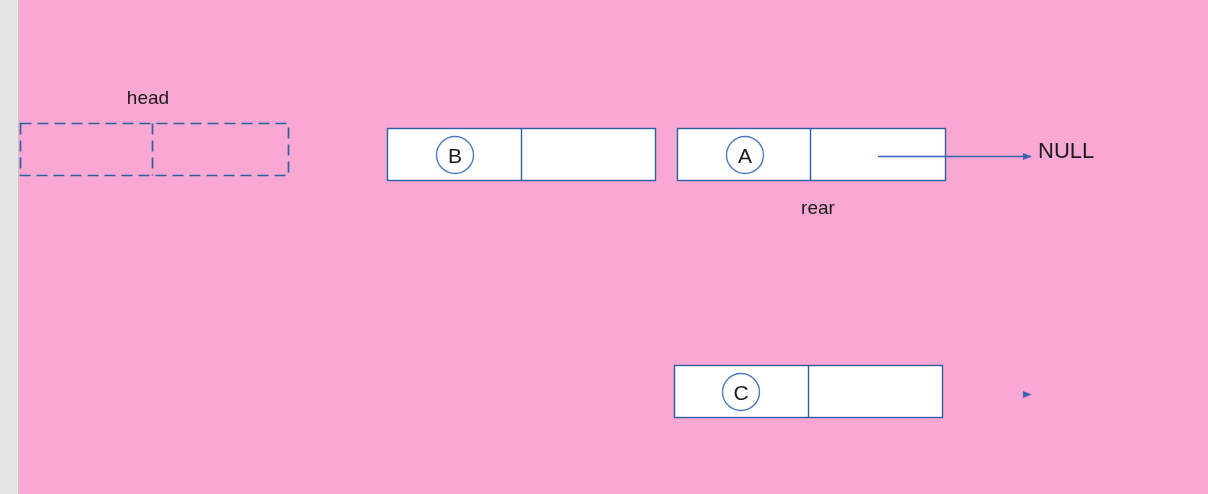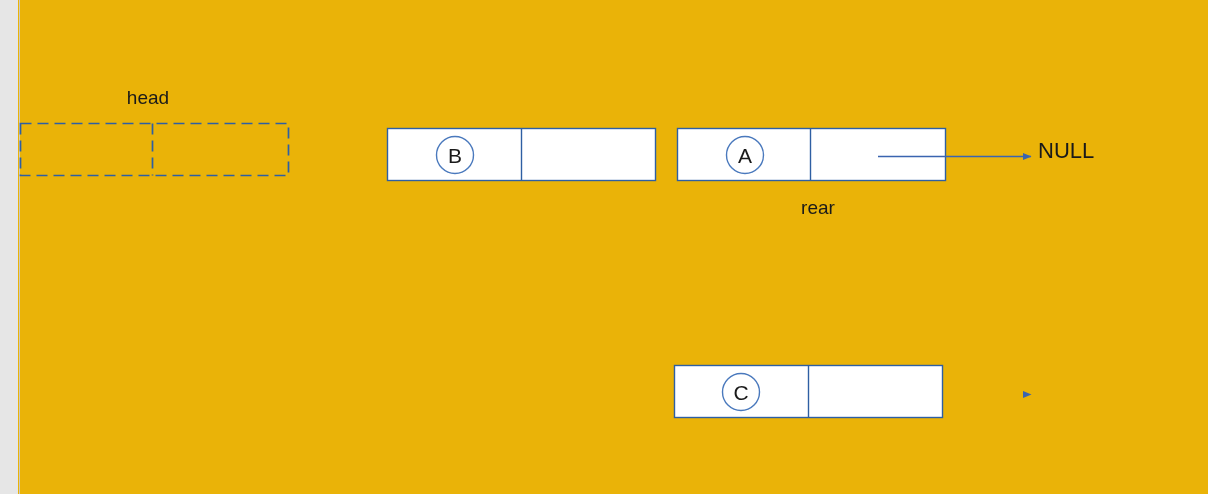--- a/index.html
+++ b/index.html
@@ -4,21 +4,21 @@
 <style>
   html, body {
     margin: 0;
     padding: 0;
     background: #ffffff;
   }
   #canvas {
     position: relative;
     width: 1208px;
     height: 494px;
-    background: #eab308;
+    background: #f9a8d4;
     font-family: "Liberation Sans", sans-serif;
     overflow: hidden;
   }
   
   .margin-strip {
     position: absolute;
     left: 0;
     top: 0;
     width: 18px;
     height: 494px;

